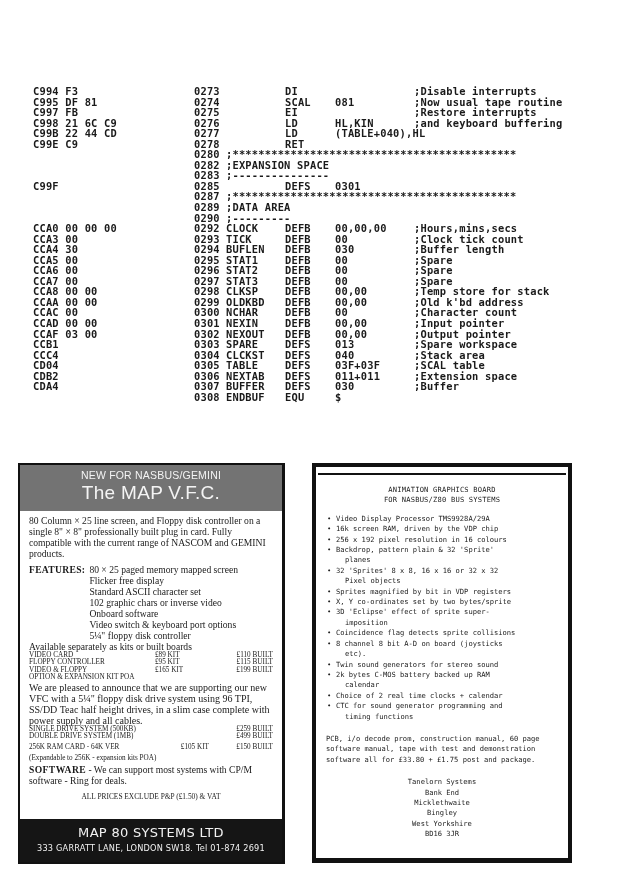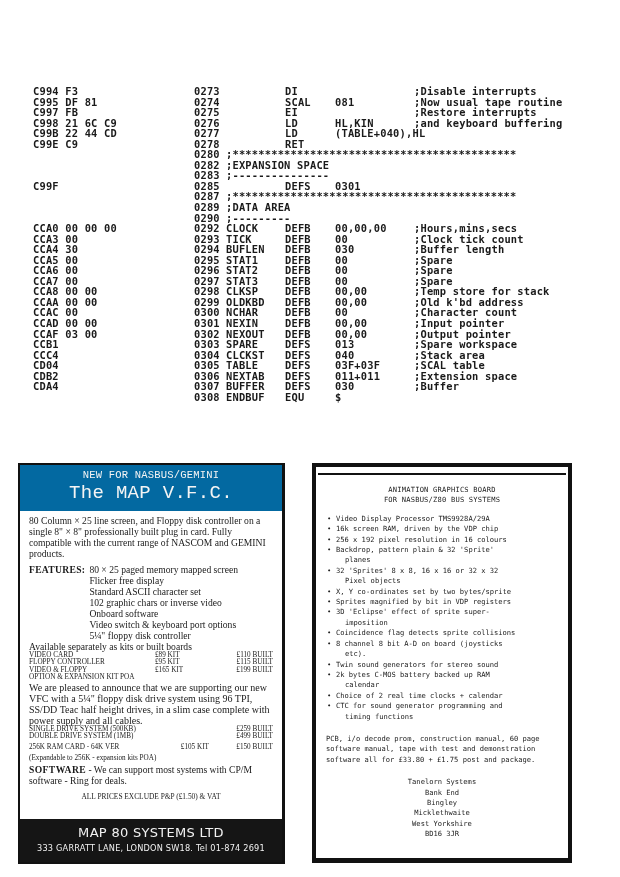--- a/index.html
+++ b/index.html
@@ -22,22 +22,22 @@
     .c-cmt { left: 381px; }
     .c-rem { left: 193px; }
 
     
     .ad-left {
       position: absolute; left: 18px; top: 463px; width: 267px; height: 401px;
       border: 2px solid #111; border-right-width: 3px; box-sizing: border-box; background: #fff;
       font-family: "Liberation Serif", serif; color: #1a1a1a;
     }
     .ad-left .head {
-      background: #0369a1; color: #f4f4f4; text-align: center; height: 46px;
-      font-family: Liberation Mono, monospace;
+      background: #737373; color: #f4f4f4; text-align: center; height: 46px;
+      font-family: Liberation Sans, sans-serif;
     }
     .ad-left .head .kicker { font-size: 10.5px; padding-top: 4px; letter-spacing: 0.2px; }
     .ad-left .head .title { font-size: 19px; line-height: 24px; letter-spacing: 0.3px; }
     .ad-left .body { padding: 4px 9px 0 9px; font-size: 9.6px; line-height: 11px; }
     .ad-left p { margin: 0; }
     .ad-left .intro { margin-bottom: 5px; }
     .feat { display: flex; }
     .feat .flabel { font-weight: bold; letter-spacing: 0.3px; white-space: nowrap; margin-right: 4px; }
     .feat ul { list-style: none; margin: 0; padding: 0; }
     .feat li { padding-left: 0; }
@@ -190,33 +190,33 @@
     <div class="title">
       <div>ANIMATION GRAPHICS BOARD</div>
       <div>FOR NASBUS/Z80 BUS SYSTEMS</div>
     </div>
     <ul>
       <li><span>Video Display Processor TMS9928A/29A</span></li>
       <li><span>16k screen RAM, driven by the VDP chip</span></li>
       <li><span>256 x 192 pixel resolution in 16 colours</span></li>
       <li><span>Backdrop, pattern plain &amp; 32 'Sprite'</span><span class="cont">planes</span></li>
       <li><span>32 'Sprites' 8 x 8, 16 x 16 or 32 x 32</span><span class="cont">Pixel objects</span></li>
+      <li><span>Sprites magnified by bit in VDP registers</span></li>
       <li><span>X, Y co-ordinates set by two bytes/sprite</span></li>
-      <li><span>Sprites magnified by bit in VDP registers</span></li>
       <li><span>3D 'Eclipse' effect of sprite super-</span><span class="cont">imposition</span></li>
       <li><span>Coincidence flag detects sprite collisions</span></li>
       <li><span>8 channel 8 bit A-D on board (joysticks</span><span class="cont">etc).</span></li>
       <li><span>Twin sound generators for stereo sound</span></li>
       <li><span>2k bytes C-MOS battery backed up RAM</span><span class="cont">calendar</span></li>
       <li><span>Choice of 2 real time clocks + calendar</span></li>
       <li><span>CTC for sound generator programming and</span><span class="cont">timing functions</span></li>
     </ul>
     <div class="package">PCB, i/o decode prom, construction manual, 60 page software manual, tape with test and demonstration software all for £33.80 + £1.75 post and package.</div>
     <div class="addr">
       <div>Tanelorn Systems</div>
       <div>Bank End</div>
+      <div>Micklethwaite</div>
       <div>Bingley</div>
-      <div>Micklethwaite</div>
       <div>West Yorkshire</div>
       <div>BD16 3JR</div>
     </div>
   </div>
 </div>
 
 </body></html>

